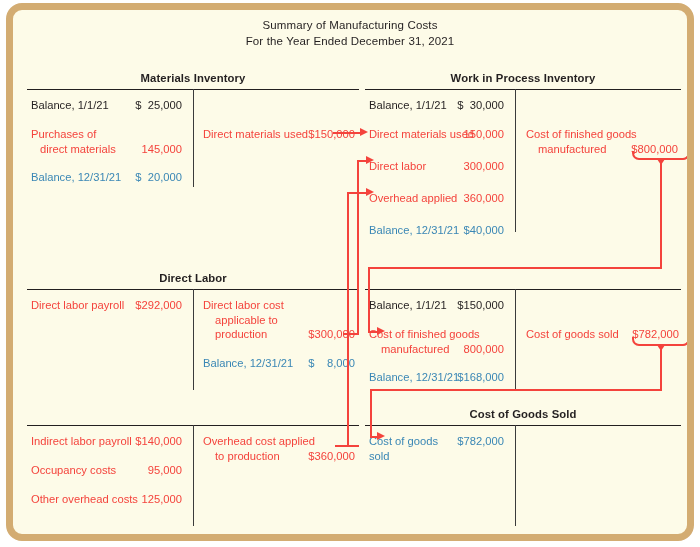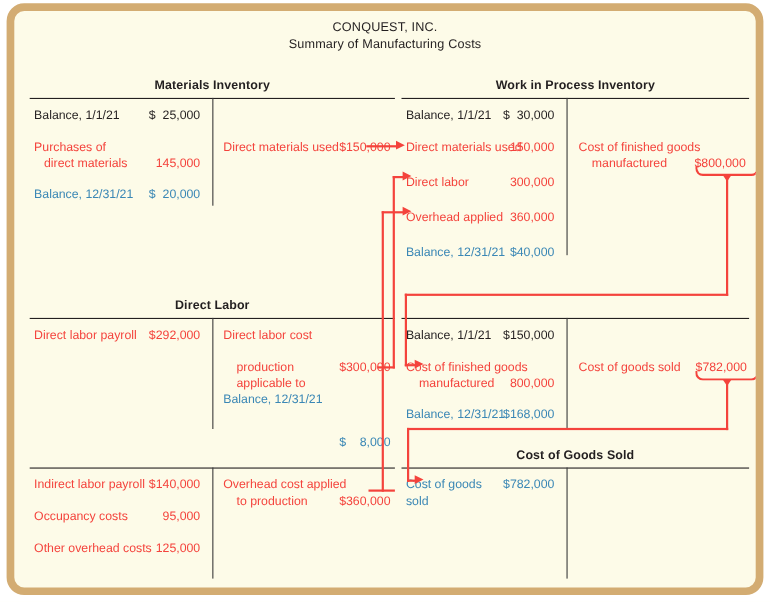--- a/index.html
+++ b/index.html
@@ -129,22 +129,22 @@
     border-top: 6px solid #f4433c;
   }
 </style>
 </head>
 <body>
 
 <div id="frame">
 <div id="canvas">
 
   <div id="title-block">
-    <div>CONQUEST, INC.</div>
     <div>Summary of Manufacturing Costs</div>
+    <div>For the Year Ended December 31, 2021</div>
   </div>
 
   <div class="acct" style="left:14px; top:62px; width:332px; height:115px;">
     <div class="acct-title">Materials Inventory</div>
     <div class="acct-rule"></div>
     <div class="acct-vrule" style="left:166px; height:98px;"></div>
 
     <div class="row" style="left:4px; top:26px; width:162px;">
       <span class="lbl dark">Balance, 1/1/21</span>
       <span class="amt dark" style="right:11px; top:0;">$  25,000</span>
@@ -203,27 +203,27 @@
     <div class="acct-rule"></div>
     <div class="acct-vrule" style="left:166px; height:101px;"></div>
 
     <div class="row" style="left:4px; top:26px; width:162px;">
       <span class="lbl red">Direct labor payroll</span>
       <span class="amt red" style="right:11px; top:0;">$292,000</span>
     </div>
 
     <div class="row" style="left:176px; top:26px; width:152px;">
       <span class="lbl red">Direct labor cost</span>
-      <span class="lbl2 red" style="left:12px;margin-top:29px;">applicable to</span>
+      <span class="lbl2 red" style="left:12px;">applicable to</span>
       <span class="lbl3 red" style="left:12px;">production</span>
       <span class="amt red" style="right:0; top:29px;">$300,000</span>
     </div>
     <div class="row" style="left:176px; top:84px; width:152px;">
       <span class="lbl blue">Balance, 12/31/21</span>
-      <span class="amt blue" style="right:0; top:0;margin-top:39px;">$    8,000</span>
+      <span class="amt blue" style="right:0; top:0;">$    8,000</span>
     </div>
   </div>
 
   <div class="acct" style="left:352px; top:262px; width:316px; height:118px;">
     <div class="acct-rule"></div>
     <div class="acct-vrule" style="left:150px; height:101px;"></div>
 
     <div class="row" style="left:4px; top:26px; width:146px;">
       <span class="lbl dark">Balance, 1/1/21</span>
       <span class="amt dark" style="right:11px; top:0;">$150,000</span>

